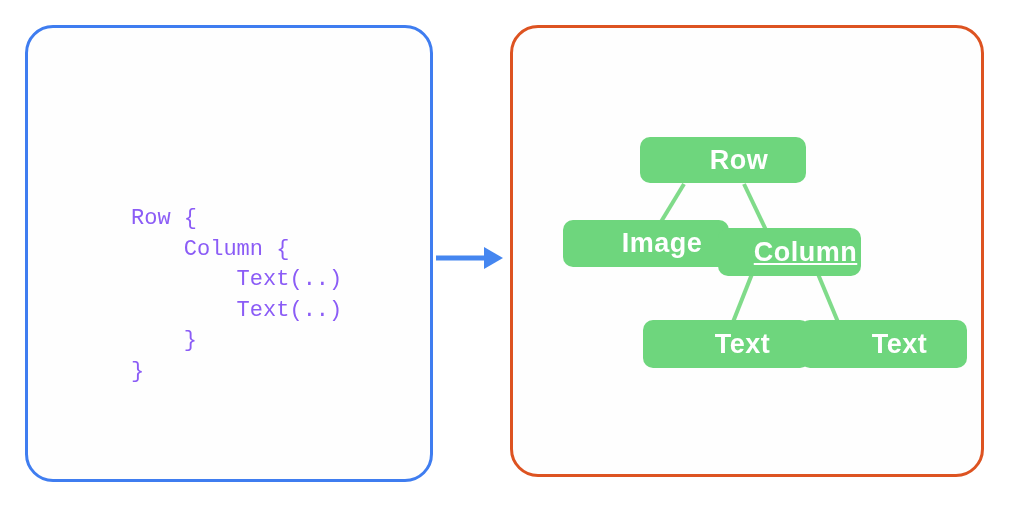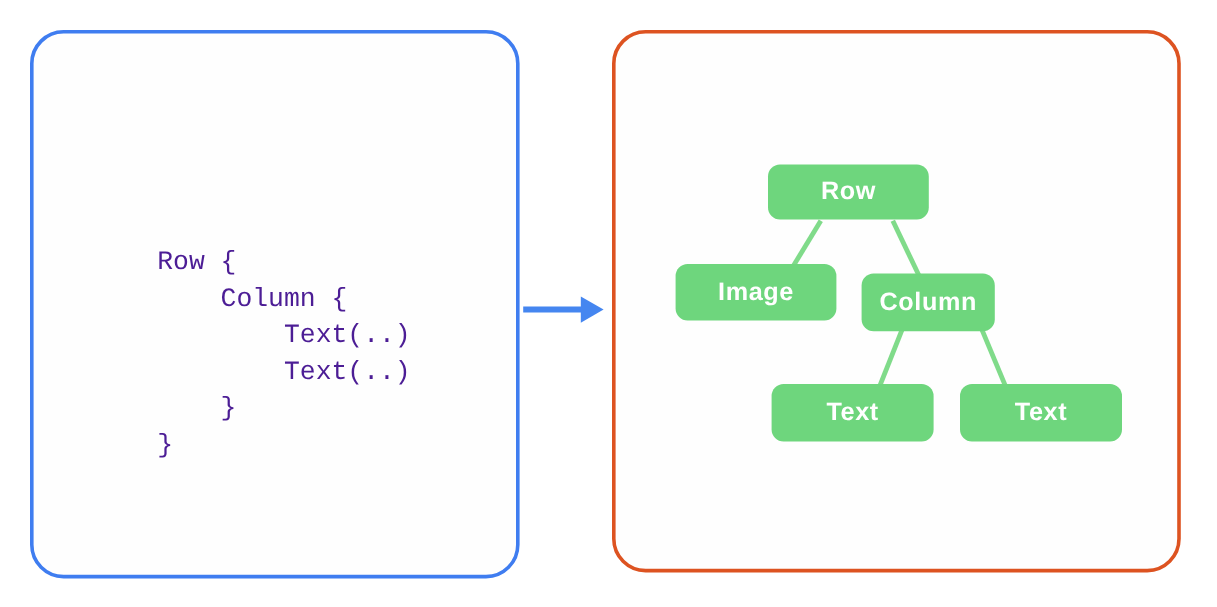--- a/index.html
+++ b/index.html
@@ -27,21 +27,21 @@
     background: #fefefe;
   }
   .code {
     position: absolute;
     left: 103px;
     top: 176px;
     margin: 0;
     font-family: "Liberation Mono", "DejaVu Sans Mono", monospace;
     font-size: 22px;
     line-height: 30.5px;
-    color: #4c1d95;
+    color: #8b5cf6;
     white-space: pre;
   }
   
   .tree-box {
     position: absolute;
     left: 510px;
     top: 25px;
     width: 468px;
     height: 446px;
     border: 3px solid #dd5321;
@@ -63,26 +63,27 @@
     position: absolute;
     z-index: 2;
     background: #6ed67d;
     border-radius: 10px;
     display: flex;
     align-items: center;
     justify-content: center;
     color: #ffffff;
     font-family: "Liberation Sans", sans-serif;
     font-weight: 600;
-    font-size: 21px;
+    font-size: 27px;
     letter-spacing: 0.5px;
+    padding-left: 32px;
   }
   .node-row    { left: 640px; top: 137px; width: 134px; height: 46px; }
   .node-image  { left: 563px; top: 220px; width: 134px; height: 47px; }
-  .node-column { left: 718px; top: 228px; width: 111px; height: 48px; }
+  .node-column { left: 718px; top: 228px; width: 111px; height: 48px; text-decoration: underline; }
   .node-text1  { left: 643px; top: 320px; width: 135px; height: 48px; }
   .node-text2  { left: 800px; top: 320px; width: 135px; height: 48px; }
 </style>
 </head>
 <body>
 
 <div class="canvas">
 
   <div class="code-box">
     <pre class="code"><div>Row {</div><div>    Column {</div><div>        Text(..)</div><div>        Text(..)</div><div>    }</div><div>}</div></pre>

